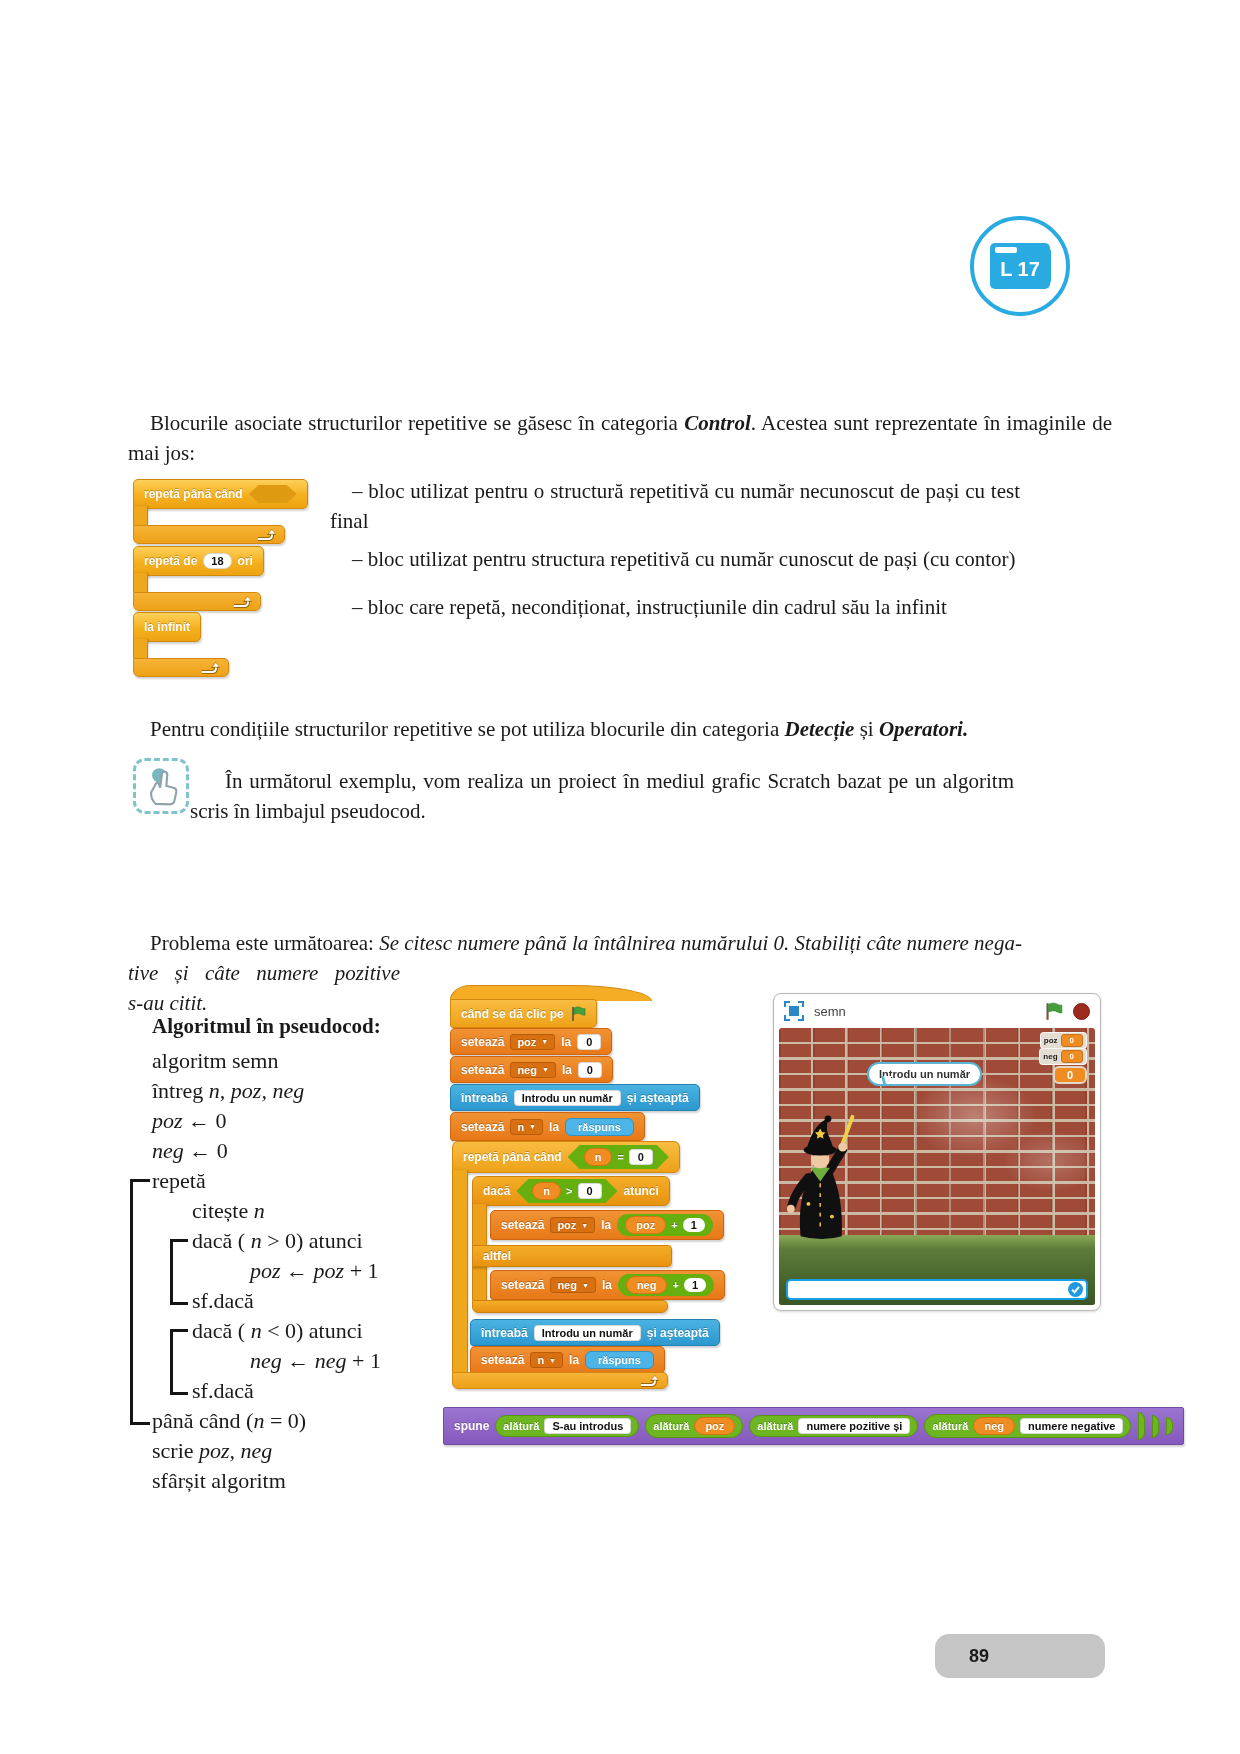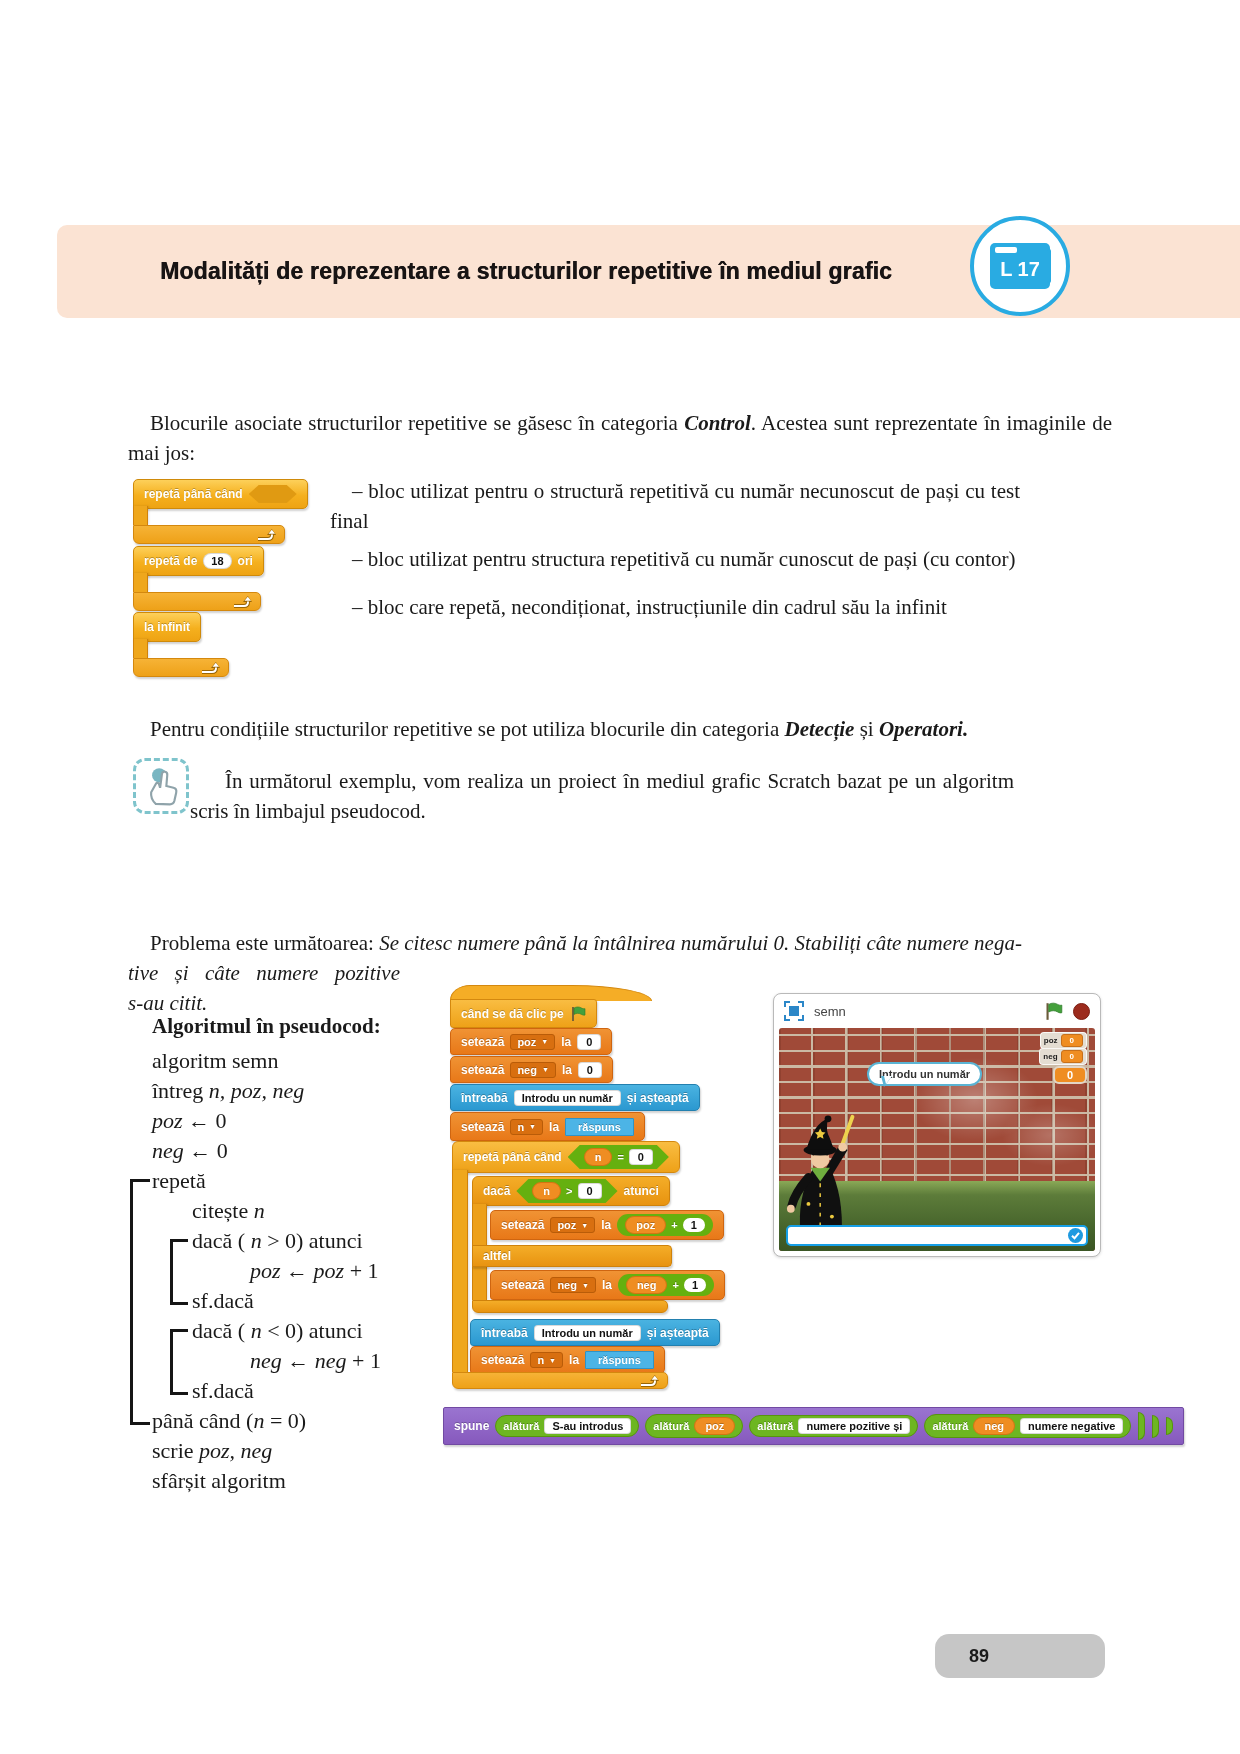--- a/index.html
+++ b/index.html
@@ -48,21 +48,21 @@
   .bbar2{background:linear-gradient(180deg,#f4ad28,#e89310);border:1px solid #cf820b;}
   .hump{position:absolute;background:#f5ad26;border:1px solid #d4880e;border-bottom:none;
         border-radius:20px 80px 0 0 / 15px 16px 0 0;}
   .dd{background:#d86f10;border:1px solid #b95c08;border-radius:3px;padding:1px 6px;font-size:11px;
       display:inline-flex;align-items:center;gap:5px;}
   .dd::after{content:"▼";font-size:7px;color:#fff;}
   .slot{background:#fff;color:#111;border-radius:4px;padding:1px 7px;font-size:11px;font-weight:bold;
         text-shadow:none;min-width:8px;text-align:center;border:1px solid rgba(0,0,0,.15);}
   .oval{border-radius:10px;}
   .rep{background:#ef8d22;border:1px solid #d47412;border-radius:11px;padding:2px 10px;font-size:11px;}
-  .rep-blue{background:#4cb4e6;border:1px solid #2f93c6;border-radius:1px;padding:2px 12px;font-size:11px;}
+  .rep-blue{background:#4cb4e6;border:1px solid #2f93c6;border-radius:6px;padding:2px 12px;font-size:11px;}
   .hex{display:inline-flex;align-items:center;gap:5px;background:#65b00f;padding:3px 16px;font-size:11px;
        clip-path:polygon(12px 0,calc(100% - 12px) 0,100% 50%,calc(100% - 12px) 100%,12px 100%,0 50%);}
   .hex-empty{width:48px;height:18px;background:#e09a12;
        clip-path:polygon(10px 0,calc(100% - 10px) 0,100% 50%,calc(100% - 10px) 100%,10px 100%,0 50%);}
   .opgreen{background:#65b00f;border-radius:12px;display:inline-flex;align-items:center;gap:5px;padding:2px 8px;font-size:11px;}
   .num{background:#fff;color:#111;border-radius:9px;padding:1px 8px;font-size:11px;text-shadow:none;}
   .join{background:#6db621;border:1px solid #57940f;border-radius:12px;display:inline-flex;align-items:center;
         gap:5px;padding:2px 7px;font-size:11px;}
   .paren{display:inline-block;width:5px;background:#6db621;border:1px solid #57940f;border-radius:0 8px 8px 0;margin-left:1px;}
 
@@ -70,21 +70,21 @@
   .pc-title{position:absolute;left:152px;top:1014px;font-weight:bold;font-size:21px;}
   .pc{position:absolute;left:152px;top:1046px;font-size:22px;}
   .pc-line{height:30px;line-height:30px;white-space:nowrap;}
   .ind0{margin-left:0;} .ind1{margin-left:40px;} .ind2{margin-left:98px;}
   .bracket{position:absolute;border-left:3px solid #151515;border-top:3px solid #151515;border-bottom:3px solid #151515;}
 
   
   .act-icon{position:absolute;left:133px;top:758px;width:56px;height:56px;border:3px dashed #7fc4cc;border-radius:12px;box-sizing:border-box;}
 
   
-  .stage-card{position:absolute;left:773px;top:993px;width:328px;height:264px;background:#fff;
+  .stage-card{position:absolute;left:773px;top:993px;width:328px;height:318px;background:#fff;
         border:1px solid #b9b9b9;border-radius:8px;box-sizing:border-box;box-shadow:0 1px 3px rgba(0,0,0,.15);}
   .stage-head{height:34px;display:flex;align-items:center;padding:0 10px;gap:10px;}
   .stage-title{flex:1;font-family:"Liberation Sans",sans-serif;font-size:13px;color:#444;}
   .stop-btn{width:15px;height:15px;border-radius:50%;background:#9c2b1d;border:1px solid #7c1d12;}
   .stage-view{position:absolute;left:5px;right:5px;top:34px;bottom:5px;overflow:hidden;border-radius:3px;
         background-color:#a04a38;
         background-image:
           radial-gradient(90px 60px at 62% 32%, rgba(255,255,255,.30), transparent 70%),
           radial-gradient(70px 45px at 86% 48%, rgba(255,255,255,.22), transparent 70%),
           repeating-linear-gradient(0deg, transparent 0 13px, #cbb9a4 13px 15.5px),
@@ -112,23 +112,20 @@
   
   .page-badge{position:absolute;left:935px;top:1634px;width:170px;height:44px;background:#c6c6c6;
         border-radius:14px;display:flex;align-items:center;}
   .page-badge span{margin-left:34px;font-family:"Liberation Sans",sans-serif;font-weight:bold;font-size:18px;color:#1a1a1a;}
 </style>
 </head>
 <body>
 
 <div class="page">
 
-  <div class="band">
-    <div class="band-title">Modalități de reprezentare a structurilor repetitive în mediul grafic</div>
-  </div>
   <div class="lesson-badge">
     <div class="folder">
       <span>L 17</span>
     </div>
   </div>
 
   <div class="para indent" style="left:128px;top:408px;width:984px;"><span>Blocurile asociate structurilor repetitive se găsesc în categoria </span><span class="em">Control</span><span>. Acestea sunt reprezentate în imaginile de mai jos:</span></div>
 
   <div class="blk gloss" style="left:133px;top:479px;height:28px;">
     <span>repetă până când</span>

